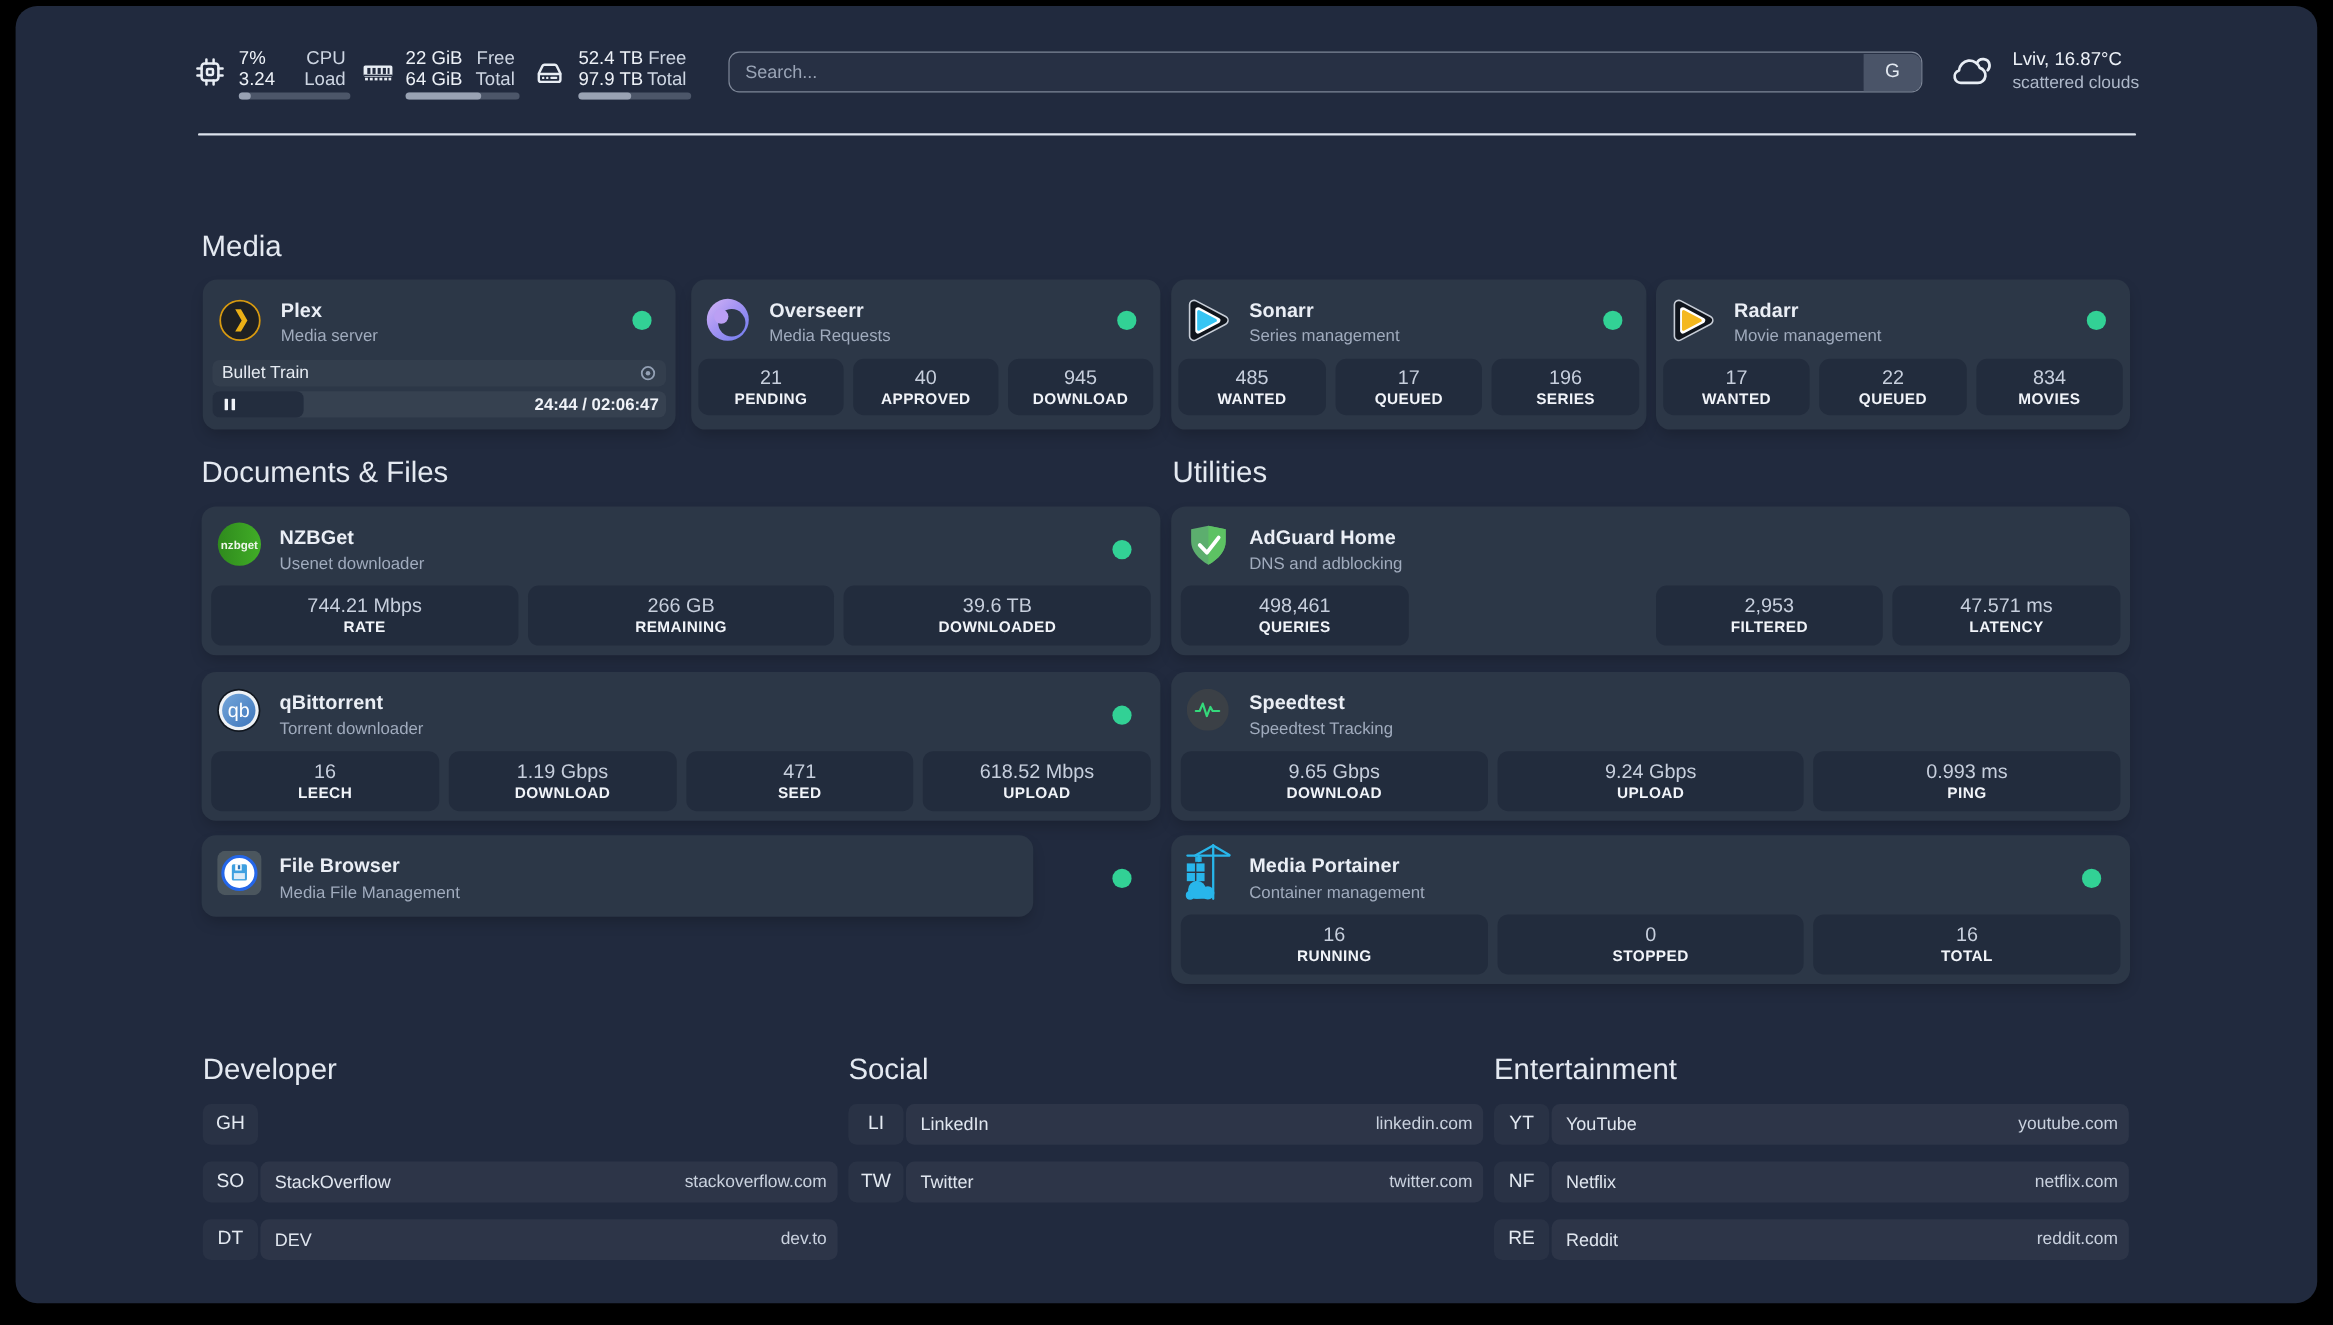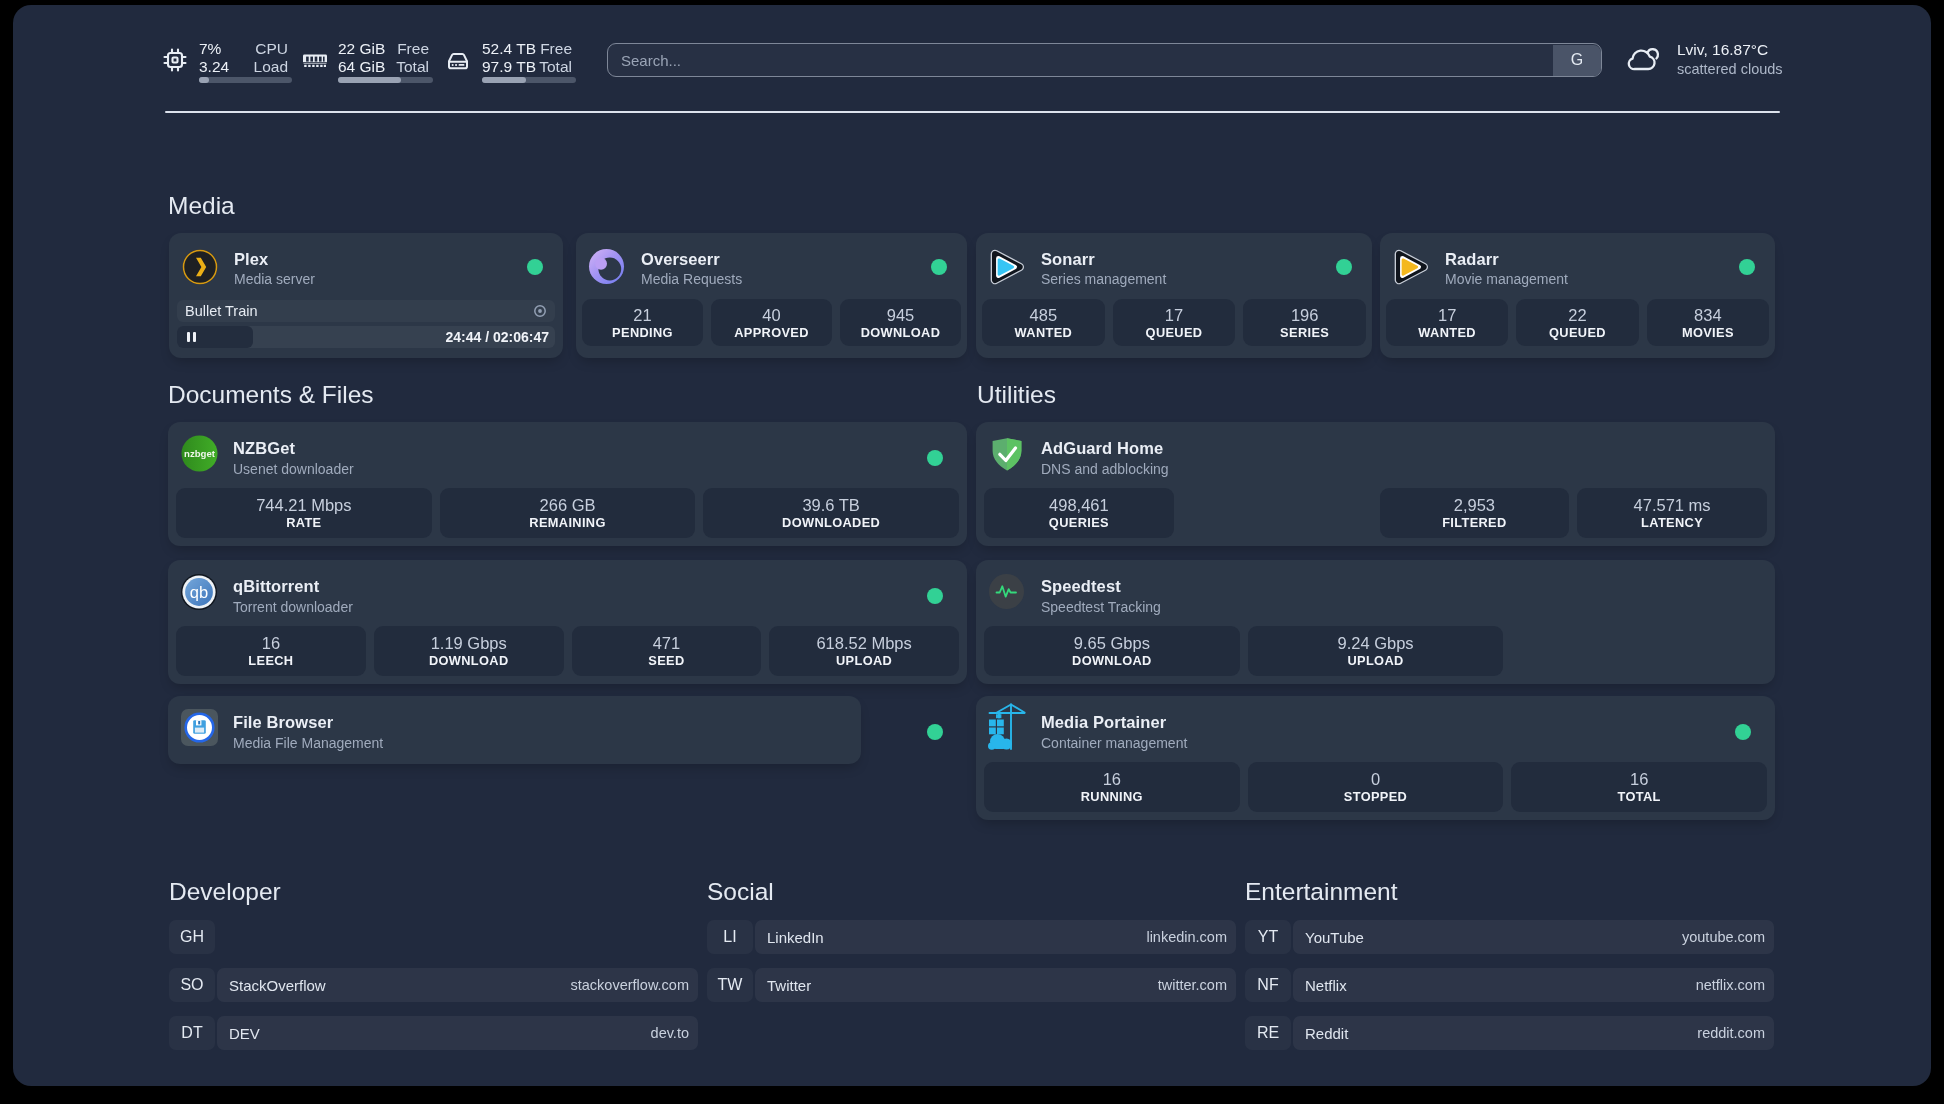--- a/index.html
+++ b/index.html
@@ -291,20 +291,24 @@
 <div class="abs t1" style="left:65px;top:18px">Speedtest</div>
 <div class="abs t2" style="left:65px;top:40px">Speedtest Tracking</div>
 <div class="sb" style="left:8.0px;top:66px;width:255.7px;height:50px">
         <div class="num">9.65 Gbps</div>
         <div class="lbl">DOWNLOAD</div>
       </div>
 <div class="sb" style="left:271.7px;top:66px;width:255.7px;height:50px">
         <div class="num">9.24 Gbps</div>
         <div class="lbl">UPLOAD</div>
       </div>
+<div class="sb" style="left:535.3px;top:66px;width:255.7px;height:50px">
+        <div class="num">0.993 ms</div>
+        <div class="lbl">PING</div>
+      </div>
 </div>
 <div class="card" style="left:976px;top:696px;width:799px;height:124px">
 <svg class="abs" style="left:12px;top:6px" width="38" height="52" viewBox="0 0 38 52">
         <g stroke="#28b6eb" fill="none" stroke-width="1.9" stroke-linecap="round">
           <line x1="23" y1="2.5" x2="23" y2="47"></line>
           <line x1="1.5" y1="11" x2="36.5" y2="11"></line>
           <line x1="23" y1="2.5" x2="8" y2="11"></line>
           <line x1="23" y1="2.5" x2="36.5" y2="10.5"></line>
           <line x1="11" y1="11" x2="11" y2="15.5"></line>
         </g>

